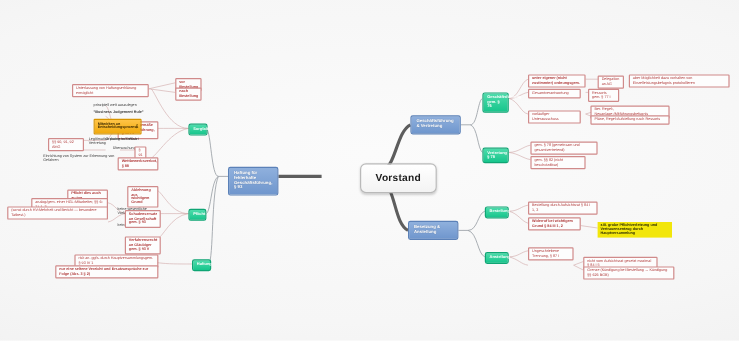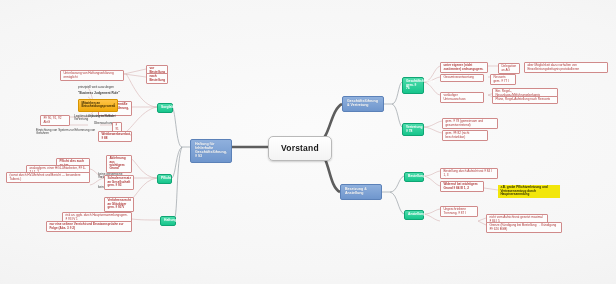--- a/index.html
+++ b/index.html
@@ -35,20 +35,21 @@
   .root {
     background: linear-gradient(180deg, #ffffff 0%, #f3f3f3 100%);
     border: 1px solid #b9b9b9;
     border-radius: 5px;
     color: #1a1a1a;
     font-size: 8.5px;
     font-weight: bold;
     padding: 7px 12px;
     box-shadow: 0 1px 2px rgba(0,0,0,0.18);
     letter-spacing: 0.2px;
+    margin-left: 32px;
   }
 
   
   .l1 {
     background: linear-gradient(180deg, #8fb0dd 0%, #6f96cd 100%);
     border: 1px solid #5b81b8;
     border-radius: 2px;
     color: #ffffff;
     font-size: 3.6px;
     font-weight: bold;

